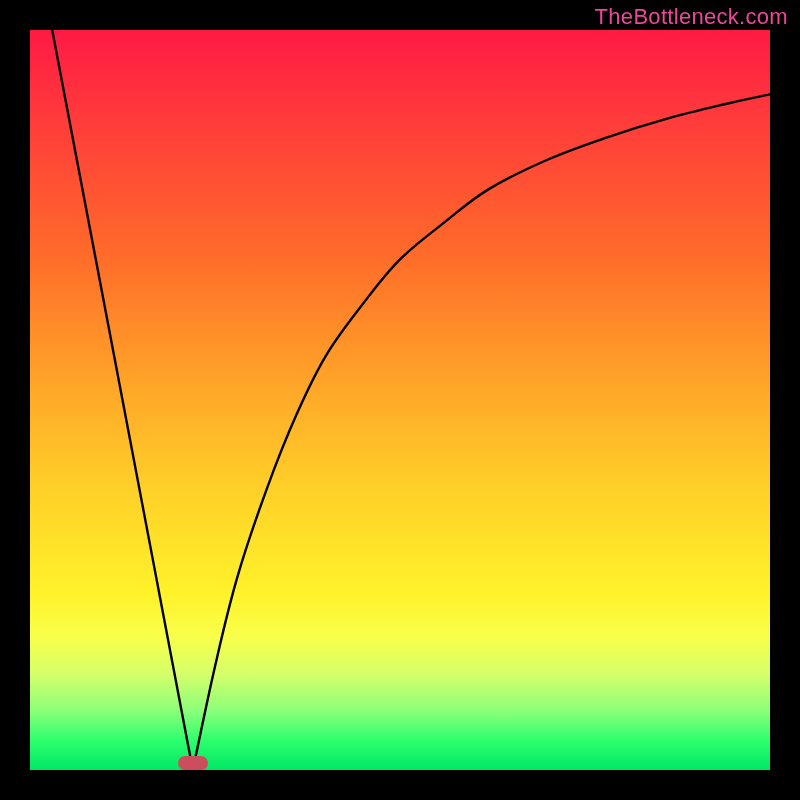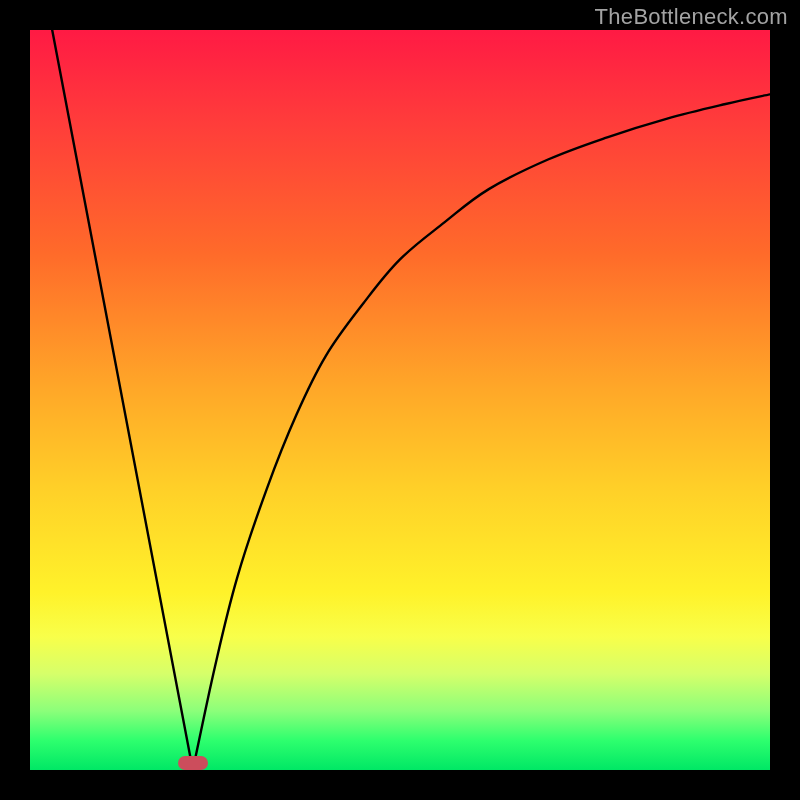--- a/index.html
+++ b/index.html
@@ -34,21 +34,21 @@
       #d6ff6a 87%,
       #8cff7a 92%,
       #2eff6e 96%,
       #00e765 100%
     );
   }
   .watermark {
     position: absolute;
     top: 4px;
     right: 12px;
-    color: #a3a3a3;
+    color: #ec4899;
     font-size: 22px;
     font-weight: 500;
     letter-spacing: 0.3px;
     user-select: none;
   }
   svg.curve {
     position: absolute;
     left: 0;
     top: 0;
     width: 740px;

